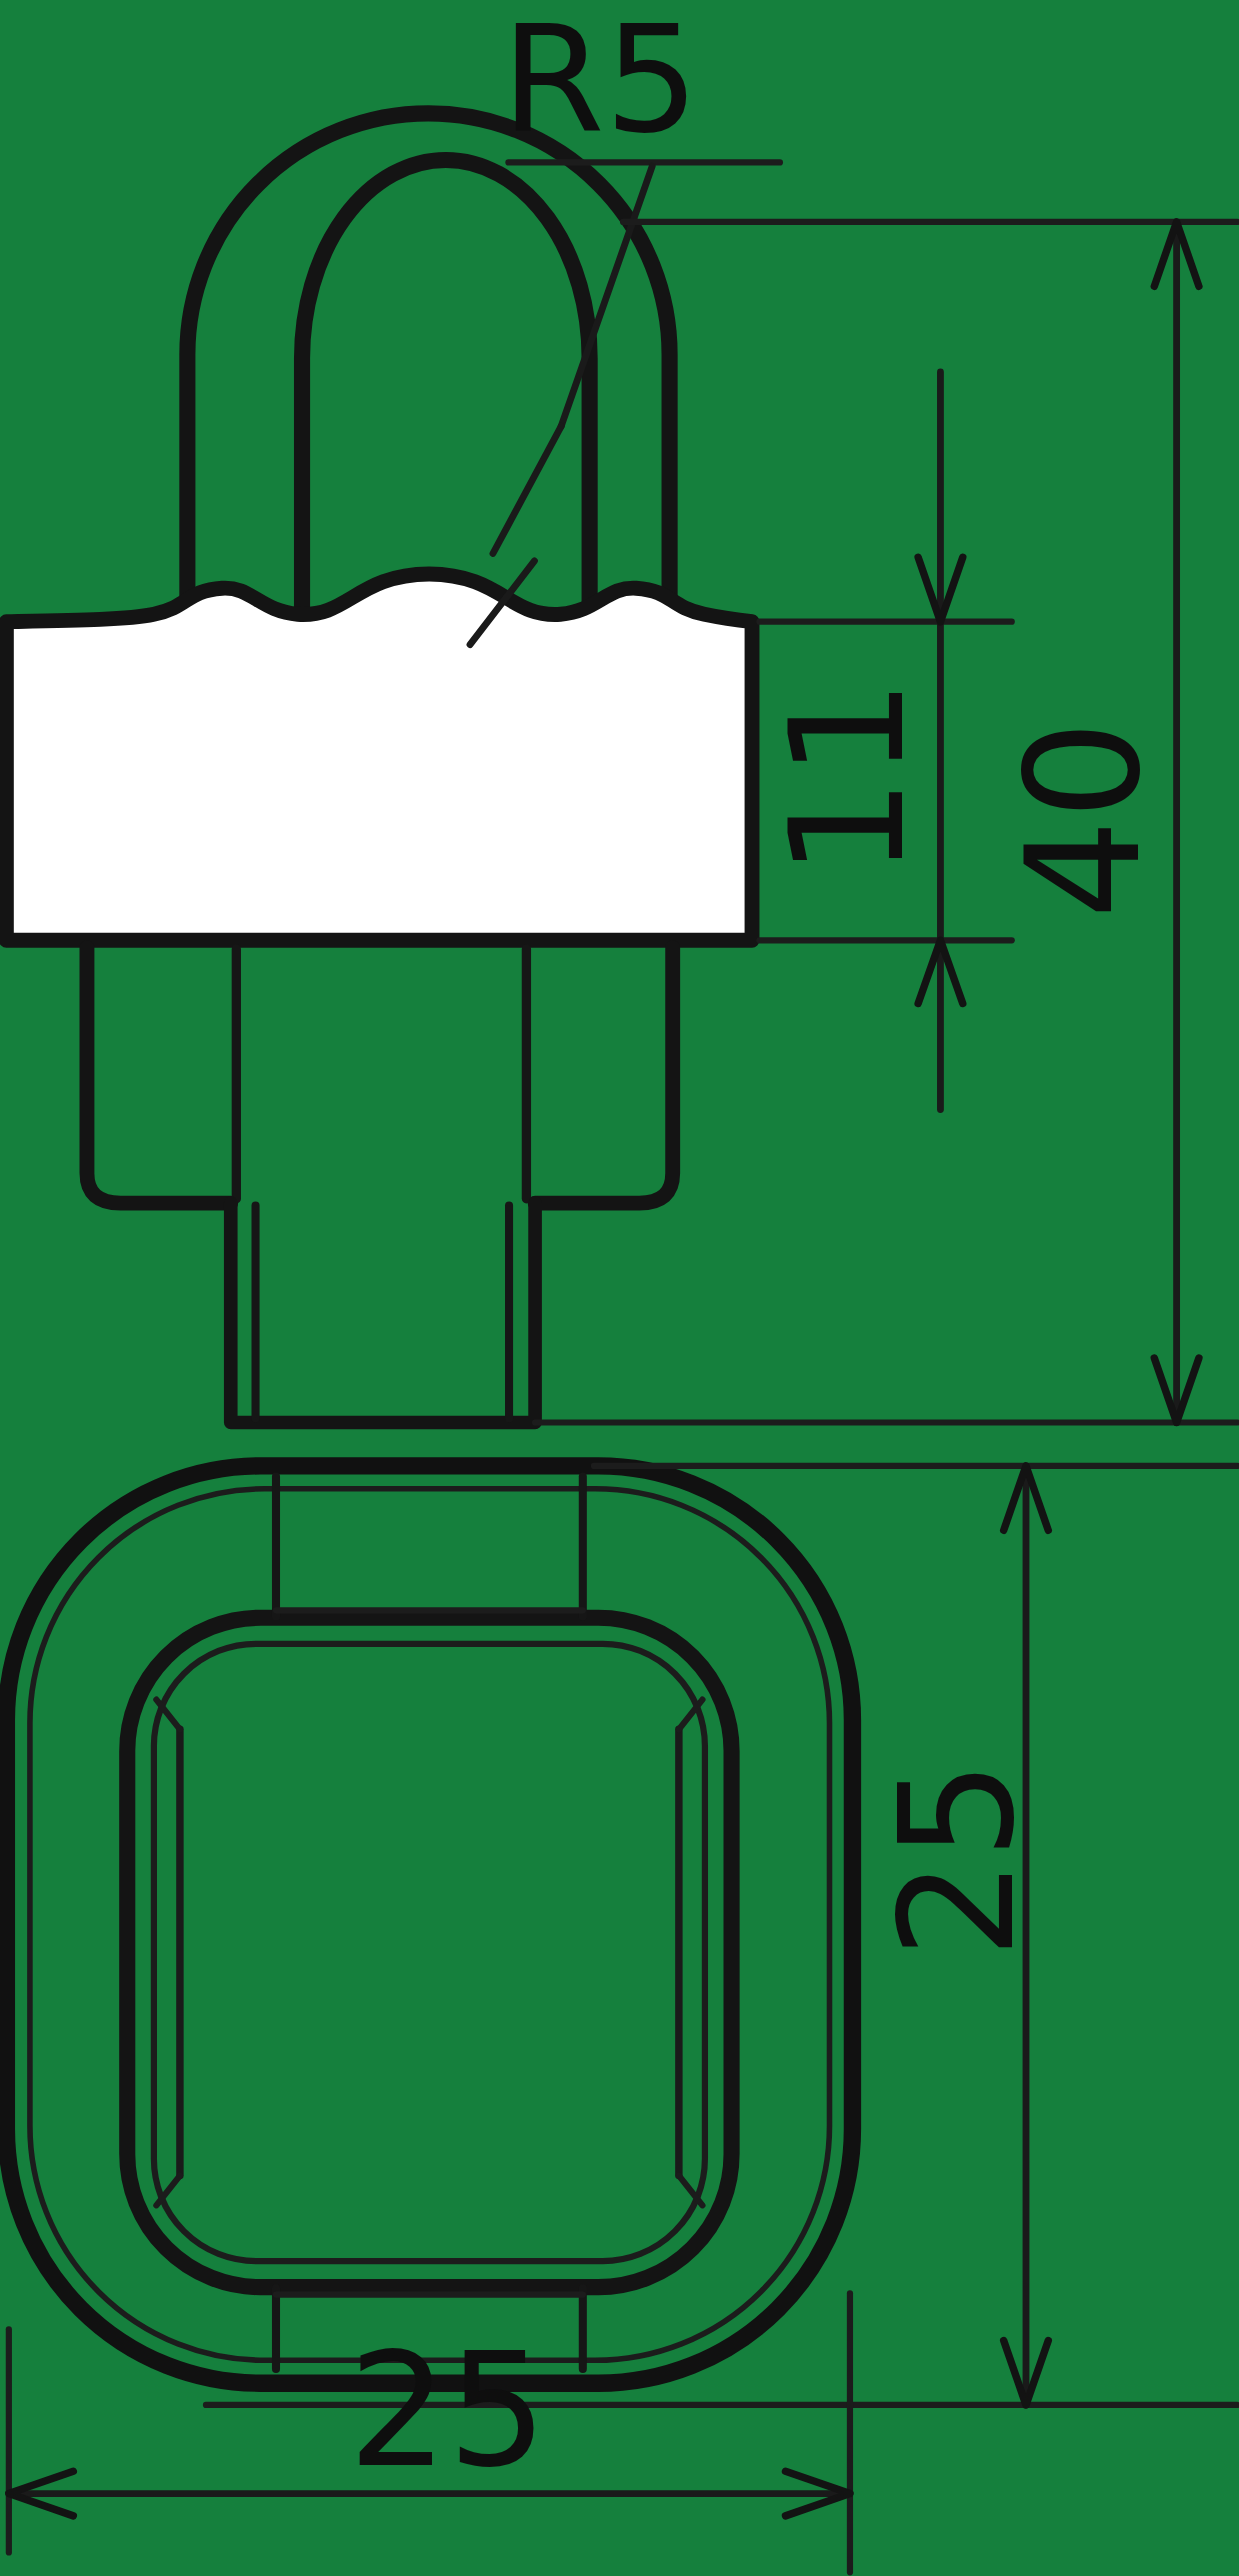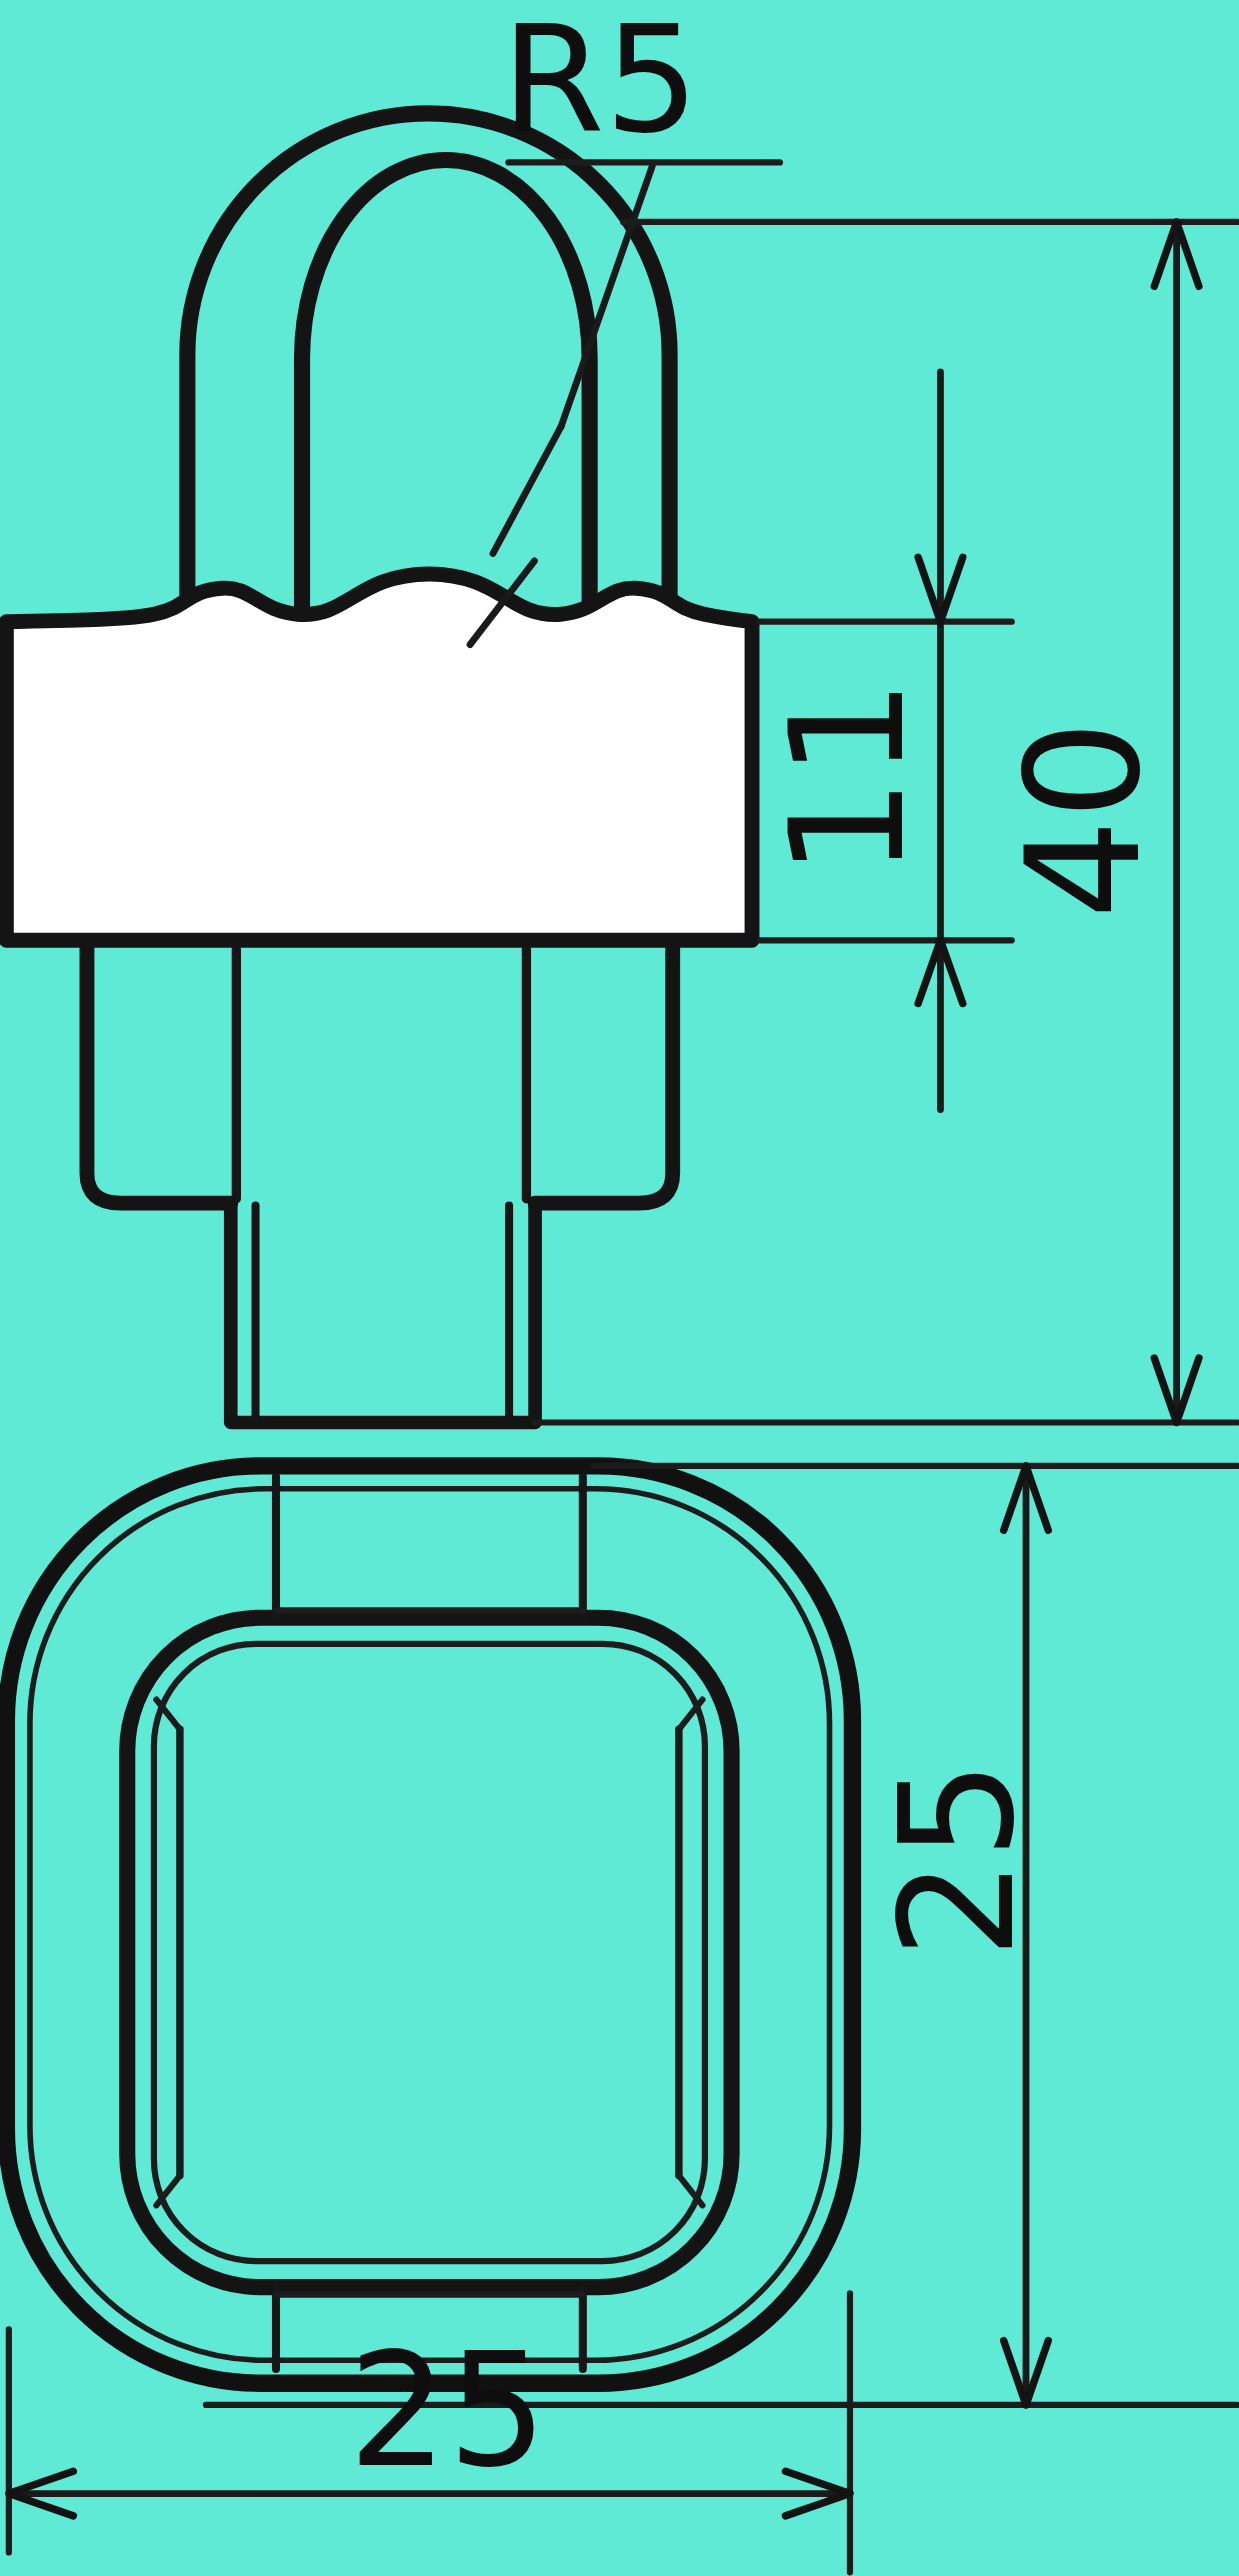--- a/index.html
+++ b/index.html
@@ -4,21 +4,21 @@
 <style>
   html, body {
     margin: 0;
     padding: 0;
     background: #ffffff;
     font-family: "DejaVu Sans", "Liberation Sans", sans-serif;
   }
   .sheet {
     width: 1240px;
     height: 2576px;
-    background: #5eead4;
+    background: #15803d;
     position: relative;
   }
   svg { display: block; }
   .outline   { fill: none; stroke: #141414; stroke-width: 24px; stroke-linecap: round; stroke-linejoin: round; }
   .outline-thick { fill: none; stroke: #111111; stroke-width: 28px; stroke-linejoin: round; }
   .outline-med   { fill: none; stroke: #161616; stroke-width: 15px; stroke-linecap: round; }
   .thinline  { fill: none; stroke: #1c1c1c; stroke-width: 10px; stroke-linecap: round; }
   .dimline   { fill: none; stroke: #1a1a1a; stroke-width: 11px; stroke-linecap: round; }
   .arrow     { fill: none; stroke: #131313; stroke-width: 12px; stroke-linecap: round; stroke-linejoin: round; }
   .solidbody { fill: #ffffff; stroke: #141414; stroke-width: 24px; stroke-linejoin: round; }

